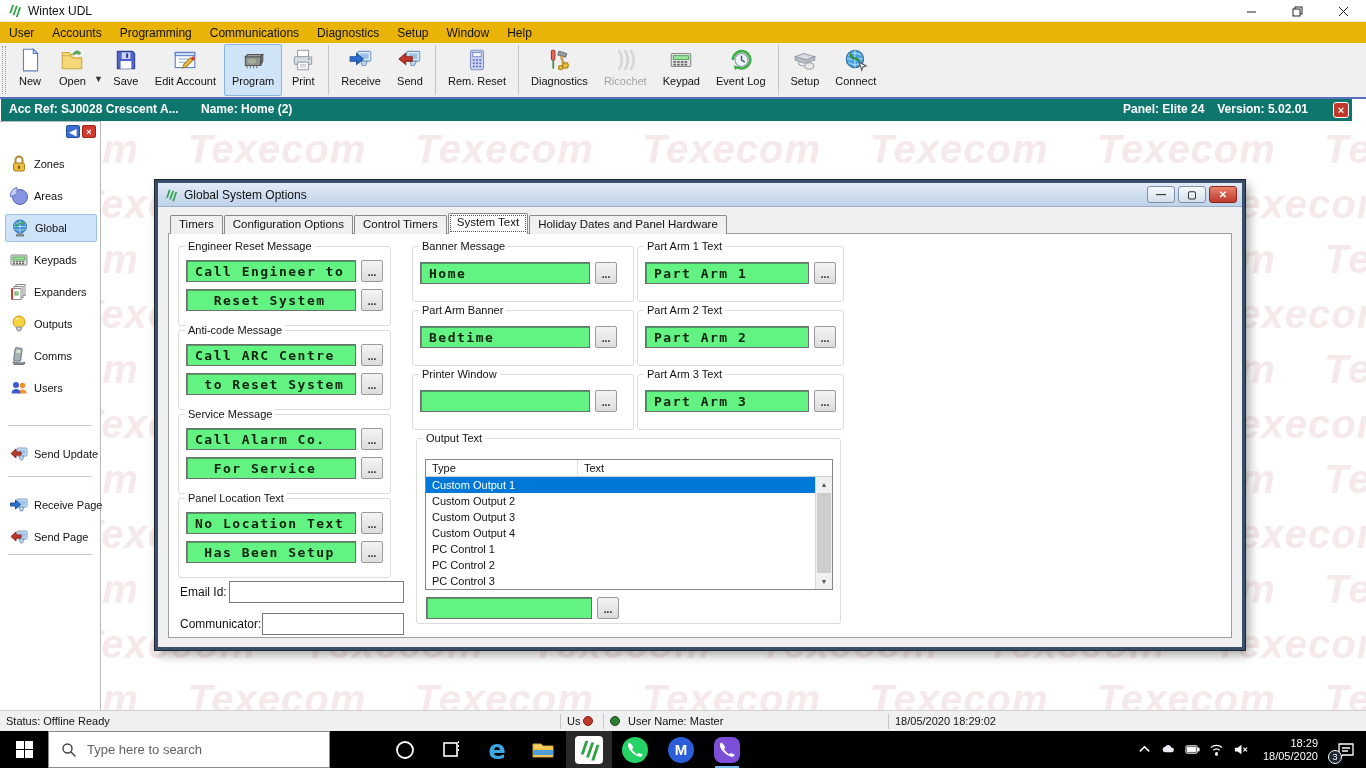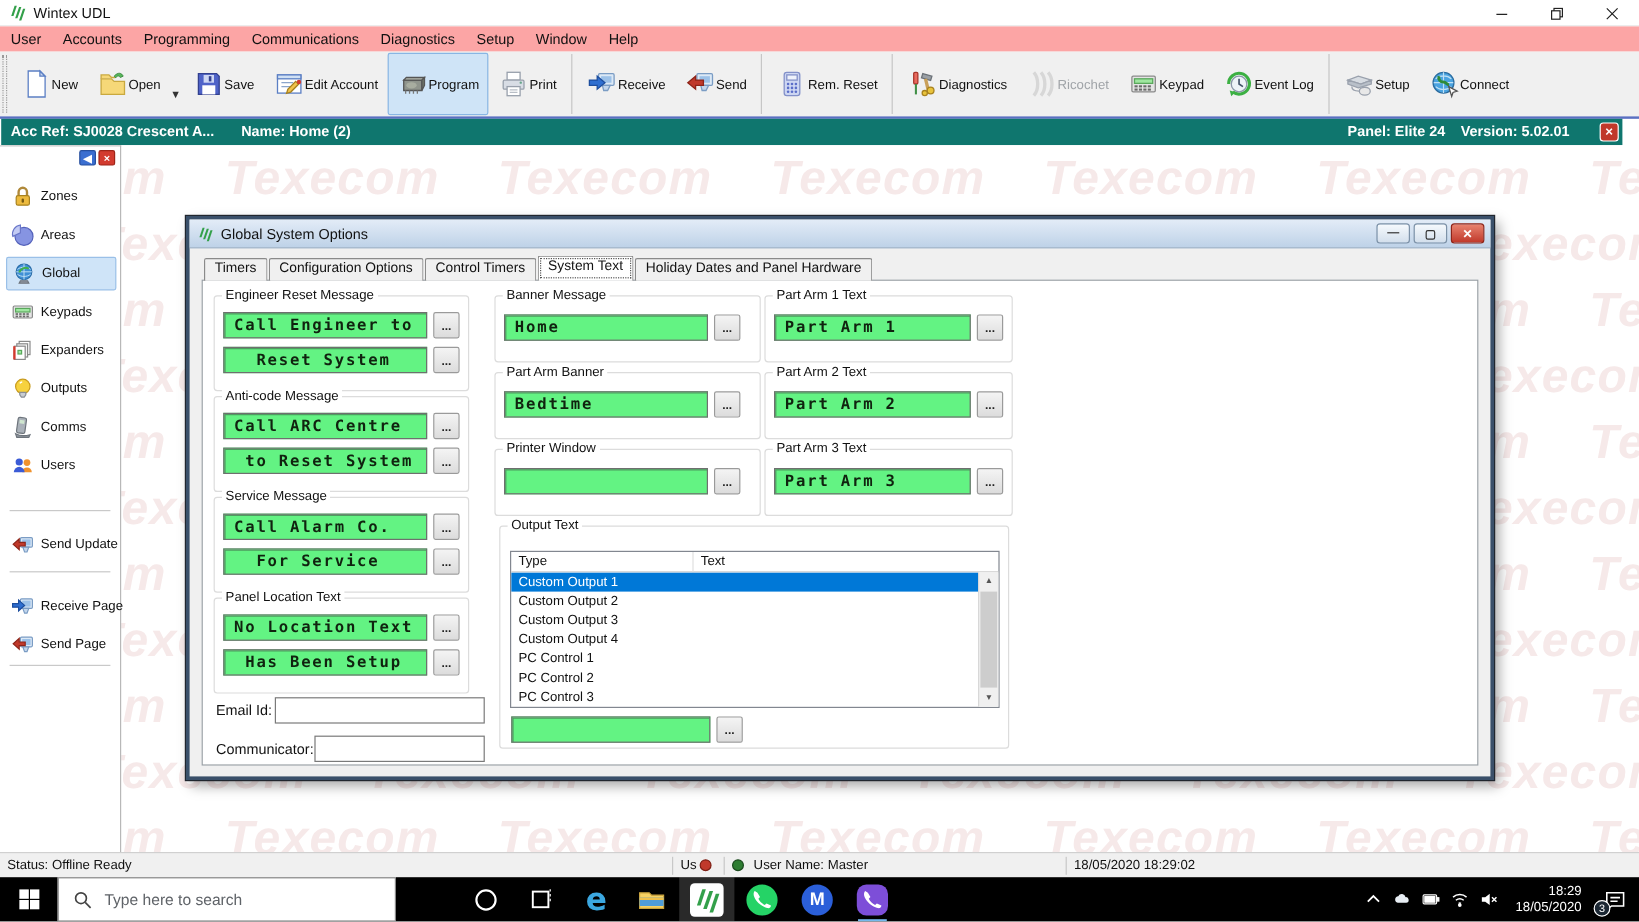--- a/index.html
+++ b/index.html
@@ -7,27 +7,27 @@
   .screen { position:relative; width:1366px; height:768px; background:#fff; overflow:hidden; font-family:"Liberation Sans",sans-serif; }
 
   
   .titlebar { position:absolute; left:0; top:0; width:1366px; height:22px; background:#fff; display:flex; align-items:center; border-bottom:1px solid #e8e8e8; }
   .app-icon { width:15px; height:15px; margin:0 6px 0 7px; }
   .titlebar-text { font-size:12px; color:#111; }
   .win-controls { position:absolute; right:0; top:0; height:22px; display:flex; }
   .win-btn { width:46px; height:22px; display:flex; align-items:center; justify-content:center; color:#222; font-size:13px; }
 
   
-  .menubar { position:absolute; left:0; top:22px; width:1366px; height:21px; background:#fca5a5; display:flex; align-items:flex-start; }
+  .menubar { position:absolute; left:0; top:22px; width:1366px; height:21px; background:#eab308; display:flex; align-items:flex-start; }
   .menu-item { font-size:12px; color:#111; padding:0 9px; height:21px; display:flex; align-items:center; }
 
   
   .toolbar { position:absolute; left:0; top:43px; width:1366px; height:56px; background:#f0f0f0; border-bottom:2px solid #5a6fc2; display:flex; align-items:center; }
   .grip { width:4px; height:48px; margin:0 3px 0 2px; border-left:1px dotted #9a9a9a; border-right:1px dotted #9a9a9a; }
-  .tbtn { display:flex; flex-direction:row; align-items:center; justify-content:flex-start; height:52px; padding:2px 7px; border:1px solid transparent; }
+  .tbtn { display:flex; flex-direction:column; align-items:center; justify-content:flex-start; height:52px; padding:2px 7px; border:1px solid transparent; }
   .tbtn svg { width:26px; height:26px; }
   .tlabel { font-size:11px; color:#111; margin-top:2px; white-space:nowrap; }
   .tbtn.active { background:#cfe4f7; border:1px solid #88b6e4; border-radius:2px; }
   .tbtn.disabled svg { opacity:.4; filter:grayscale(1); }
   .tbtn.disabled .tlabel { color:#a0a4a8; }
   .tsep { width:1px; height:50px; background:#c6c6c6; margin:0 4px; }
   .open-drop { font-size:9px; color:#333; margin:18px 2px 0 0; }
 
   
   .accbar { position:absolute; left:1px; top:99px; width:1351px; height:22px; background:#0f766e; color:#fff; font-size:12px; font-weight:bold; }

